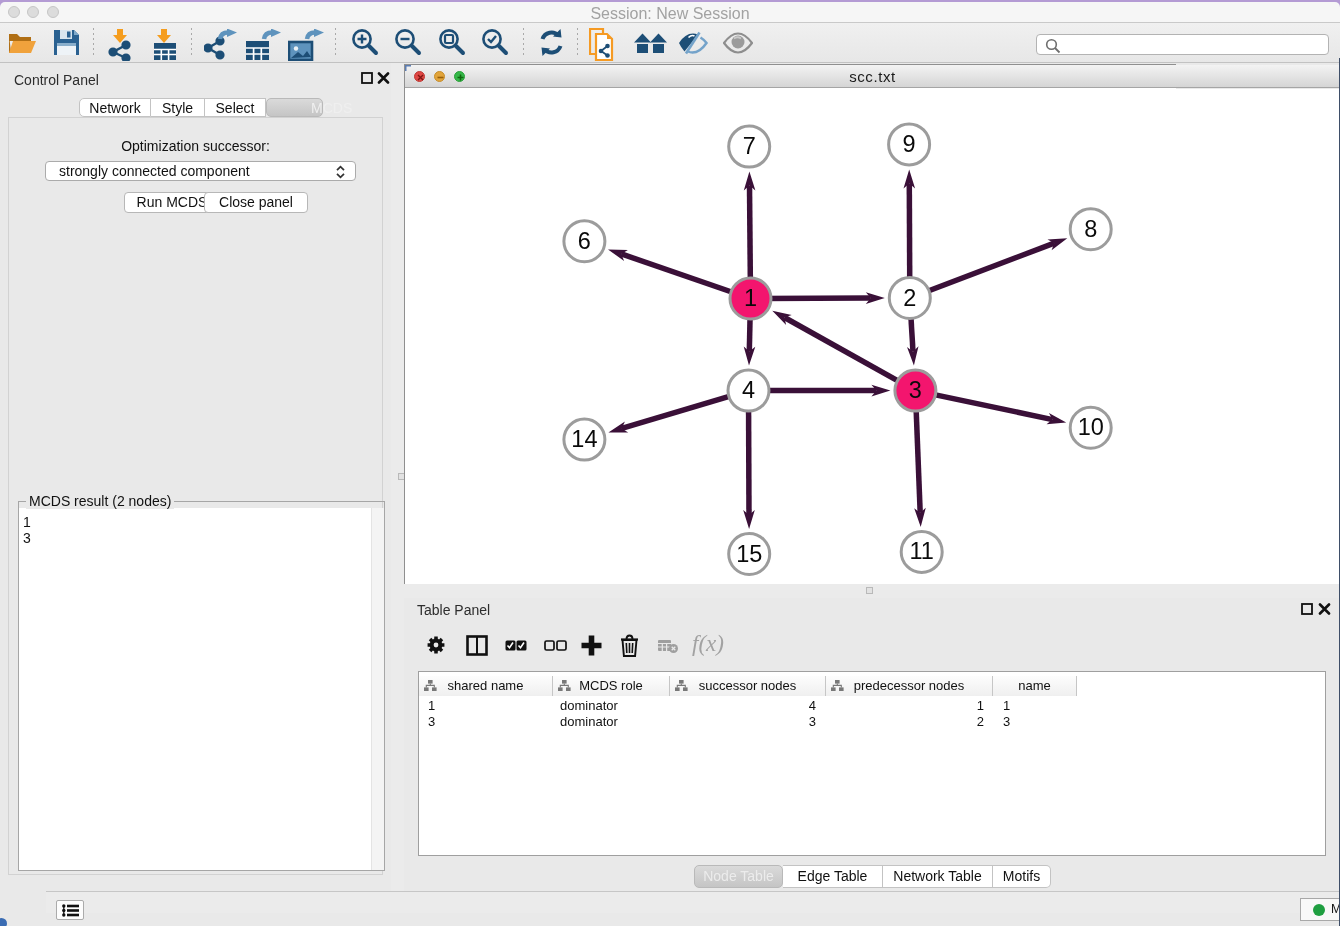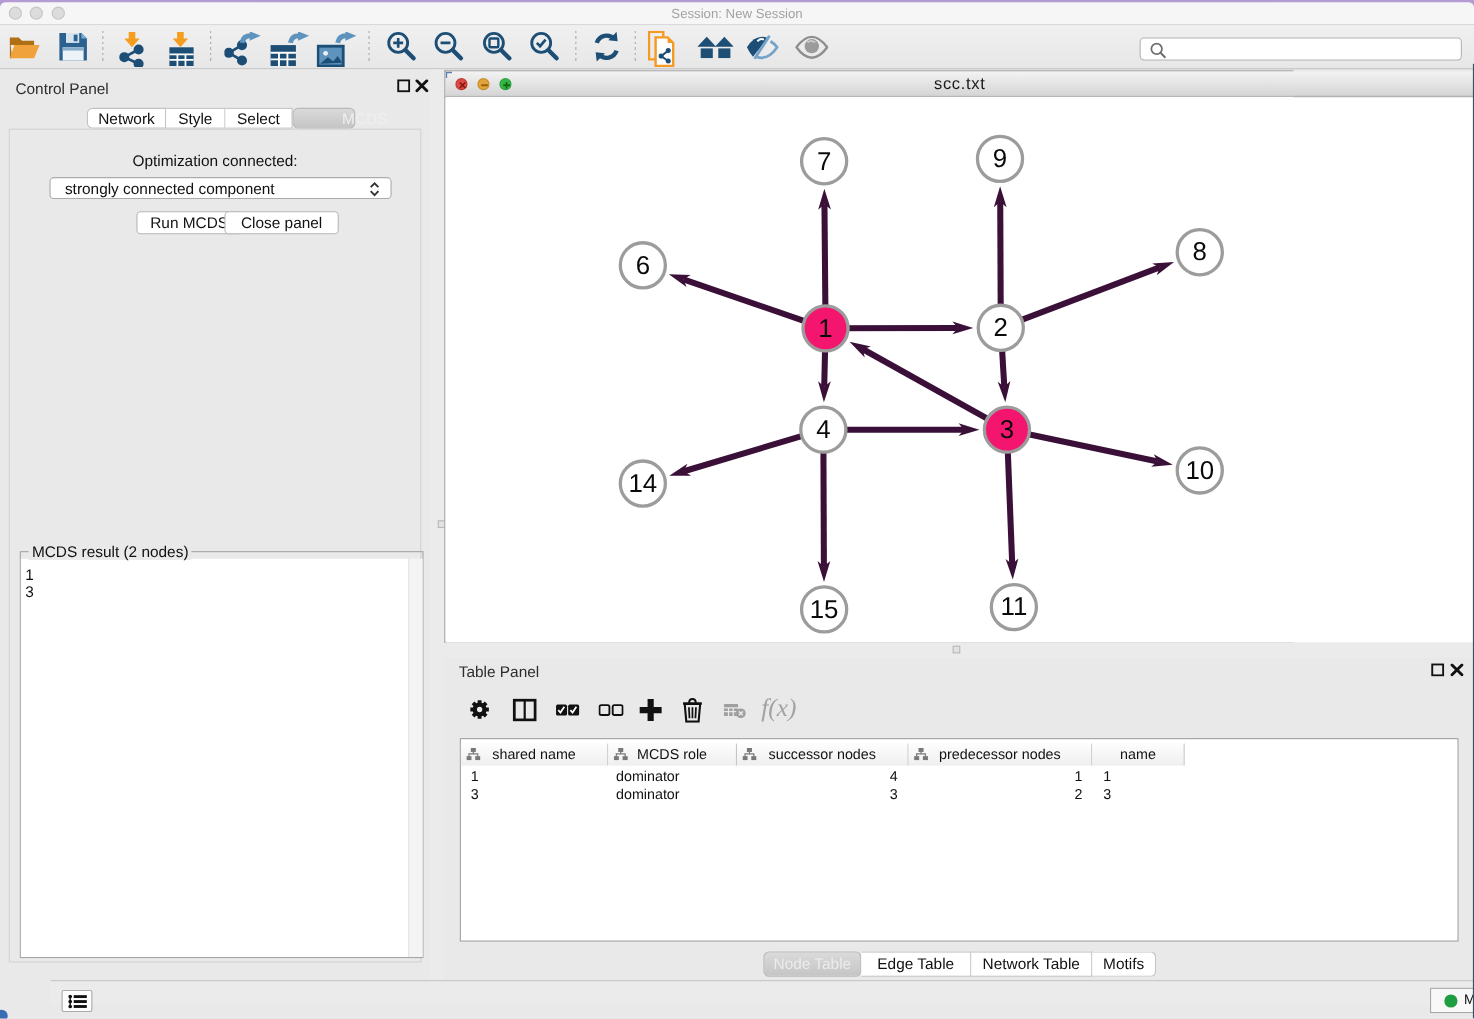--- a/index.html
+++ b/index.html
@@ -5,21 +5,21 @@
 * { margin:0; padding:0; box-sizing:border-box; }
 html,body { width:1340px; height:926px; overflow:hidden; }
 body { font-family:"Liberation Sans", sans-serif; background:#e9e9e9; position:relative; }
 .abs { position:absolute; }
 
 #titlebar { left:0; top:2px; width:1340px; height:21px; background:#f6f6f6;
   border-radius:5px 5px 0 0; border-bottom:1px solid #c9c9c9; }
 .tl { position:absolute; top:7px; width:12px; height:12px; border-radius:50%;
   background:#dcdcdc; border:1px solid #c6c6c6; }
 #title-text { position:absolute; top:3px; left:0; width:100%; text-align:center;
-  font-size:12px; color:#a2a2a2; }
+  font-size:16px; color:#a2a2a2; }
 
 #toolbar { left:0; top:23px; width:1340px; height:40px;
   background:linear-gradient(#f0f0f0,#e7e7e7); border-bottom:1px solid #c2c2c2; }
 .tbsep { position:absolute; top:5px; height:30px; width:2px;
   background-image:repeating-linear-gradient(to bottom,#a9a9a9 0 2px, transparent 2px 5px);
   background-size:1px 100%; background-repeat:no-repeat; background-position:center; }
 .ticon { position:absolute; top:6px; }
 #searchbox { position:absolute; left:1036px; top:11px; width:293px; height:21px;
   background:#fff; border:1px solid #b3b3b3; border-radius:4px; }
 
@@ -258,21 +258,21 @@
   <svg style="position:absolute; left:377px; top:9px;" width="13" height="12" viewBox="0 0 13 12">
     <path d="M2,1.5 L11,10.5 M11,1.5 L2,10.5" stroke="#111" stroke-width="2.6" stroke-linecap="round"></path>
   </svg>
   <div class="tabrow" style="left:79px; top:35px;">
     <div class="tab first" style="width:72px;">Network</div>
     <div class="tab" style="width:54px;">Style</div>
     <div class="tab" style="width:61px;">Select</div>
     <div class="tab sel" style="width:57px;">MCDS</div>
   </div>
   <div id="cp-body">
-    <div id="opt-label">Optimization connected:</div>
+    <div id="opt-label">Optimization successor:</div>
     <div id="dropdown">strongly connected component
       <svg style="position:absolute; right:9px; top:3px;" width="11" height="14" viewBox="0 0 11 14">
         <path d="M2,5.2 L5.5,1.6 L9,5.2 M2,8.8 L5.5,12.4 L9,8.8" fill="none" stroke="#333" stroke-width="1.7"></path>
       </svg>
     </div>
     <div class="btn" style="left:86px; width:96px;margin-left:29px;">Run MCDS</div>
     <div class="btn" style="left:195px; width:104px;">Close panel</div>
     <div id="groupbox">
       <div id="resultbox">
         <div class="txt">1<br>3</div>

